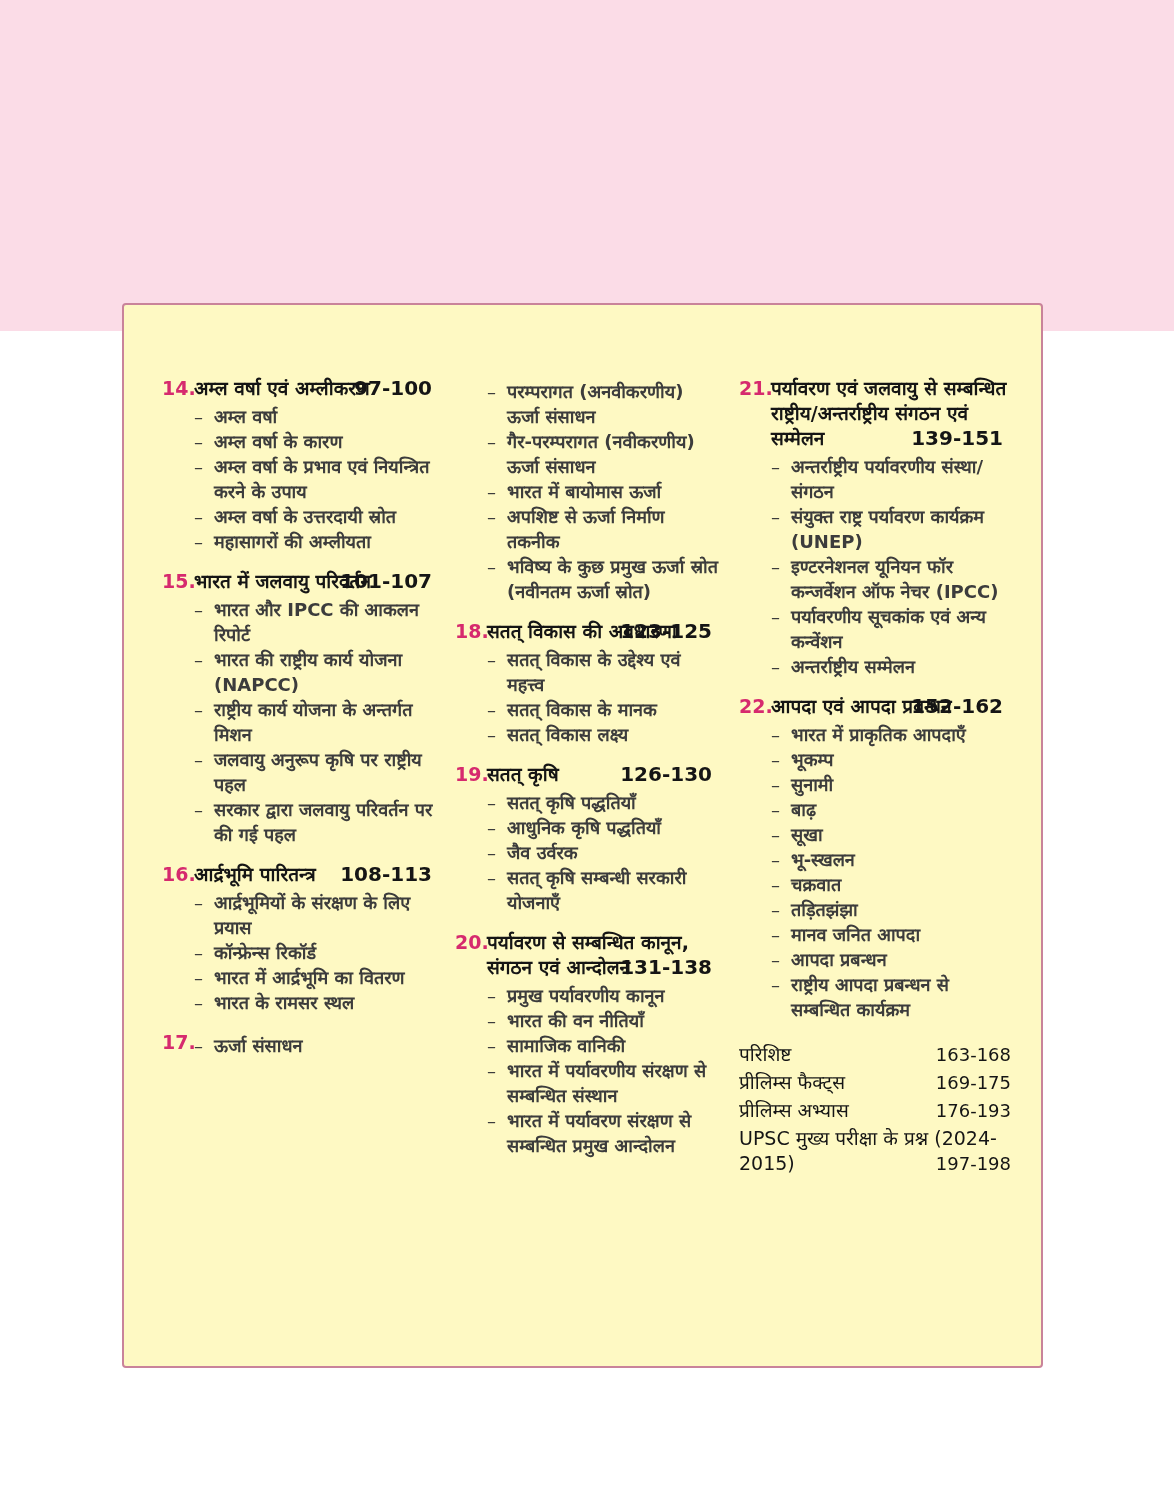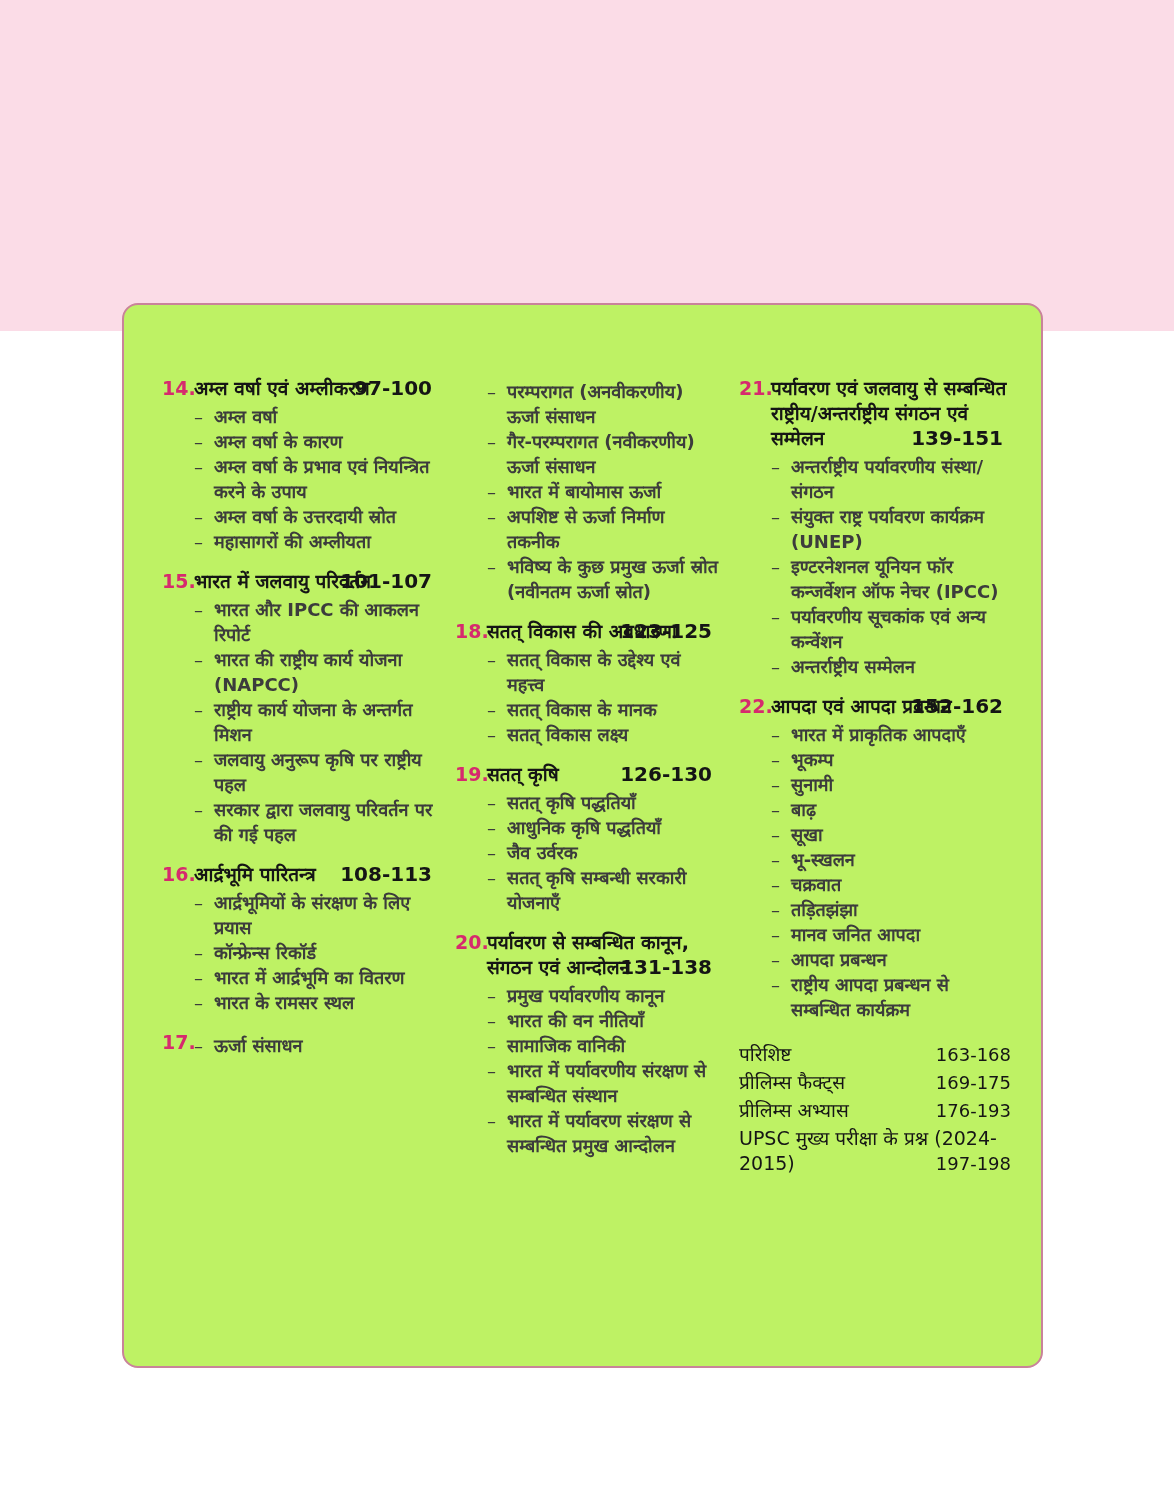--- a/index.html
+++ b/index.html
@@ -20,23 +20,23 @@
     width: 1174px;
     height: 331px;
     background: #fbdce7;
   }
   .toc-card {
     position: absolute;
     left: 122px;
     top: 303px;
     width: 917px;
     height: 1061px;
-    background: #bef264;
+    background: #fef9c3;
     border: 2px solid #c9839a;
-    border-radius: 16px;
+    border-radius: 4px;
   }
   .toc-col {
     position: absolute;
     top: 71px;
   }
   #col-0 { left: 38px;  width: 278px; }
   #col-1 { left: 331px; width: 265px; }
   #col-2 { left: 615px; width: 272px; }
 
   .section {

